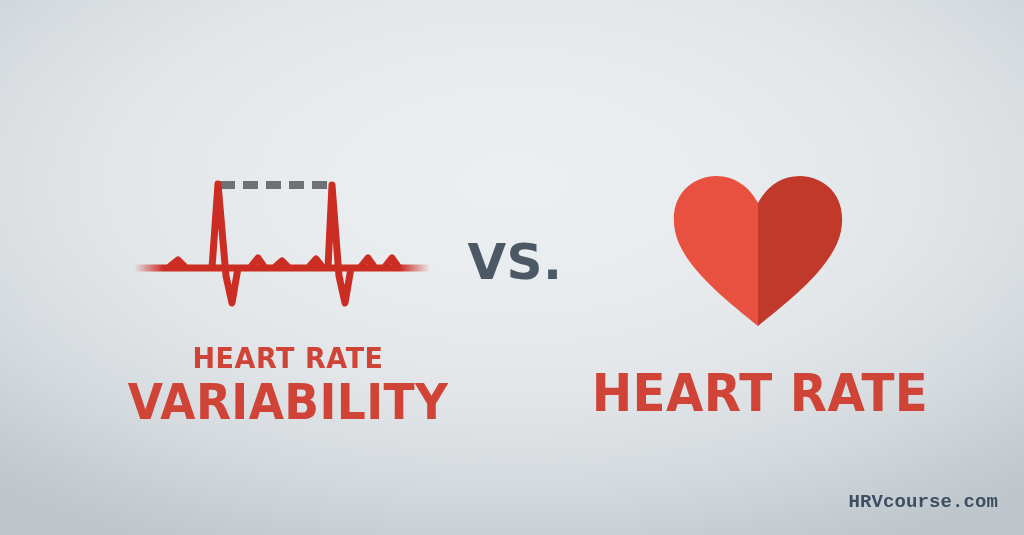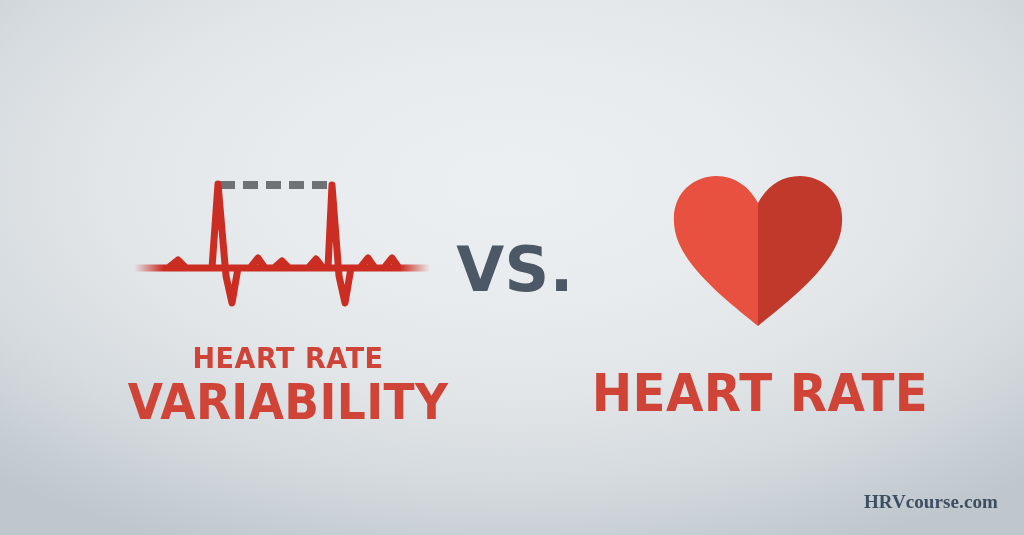--- a/index.html
+++ b/index.html
@@ -55,21 +55,21 @@
 
   
   .vs {
     position: absolute;
     left: 455px;
     top: 233px;
     width: 120px;
     text-align: center;
     font-family: "DejaVu Sans", sans-serif;
     font-weight: bold;
-    font-size: 62px;
+    font-size: 50px;
     letter-spacing: 0.5px;
     color: #4c5866;
   }
 
   
   .heart-wrap {
     position: absolute;
     left: 672px;
     top: 176px;
     width: 172px;
@@ -116,21 +116,21 @@
   .caption-right .cap-big {
     font-size: 52px;
     margin-top: 0;
   }
 
   
   .footer {
     position: absolute;
     right: 26px;
     bottom: 22px;
-    font-family: Liberation Serif, serif;
+    font-family: Liberation Mono, monospace;
     font-weight: bold;
     font-size: 19px;
     letter-spacing: 0.1px;
     color: #3d4e63;
   }
 </style>
 </head>
 <body>
 
 <div id="infographic">

